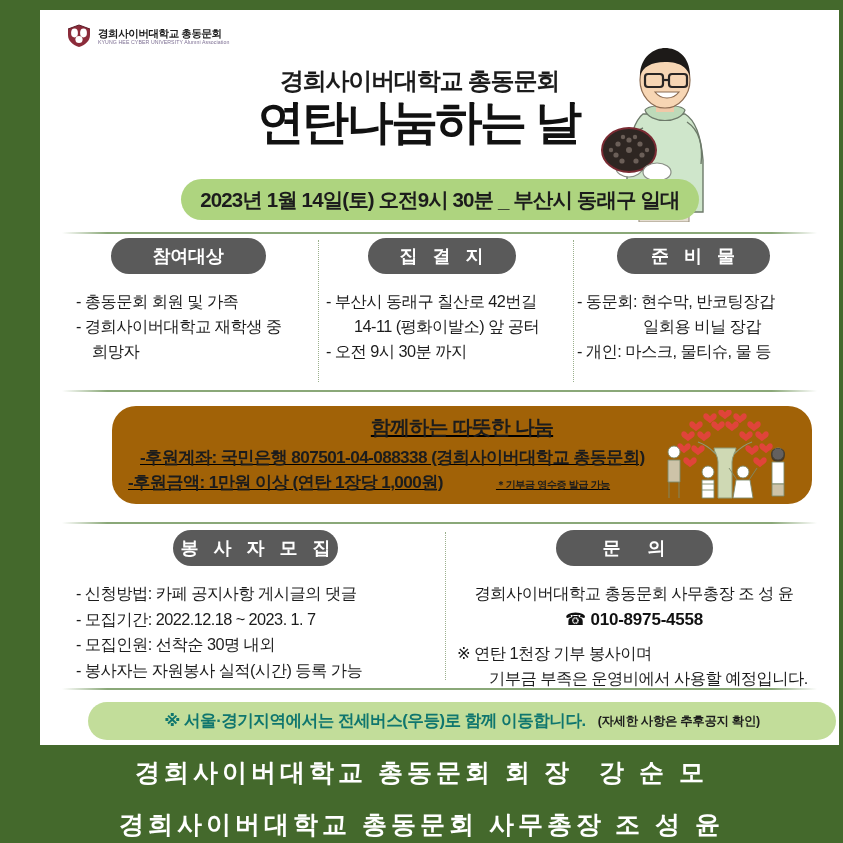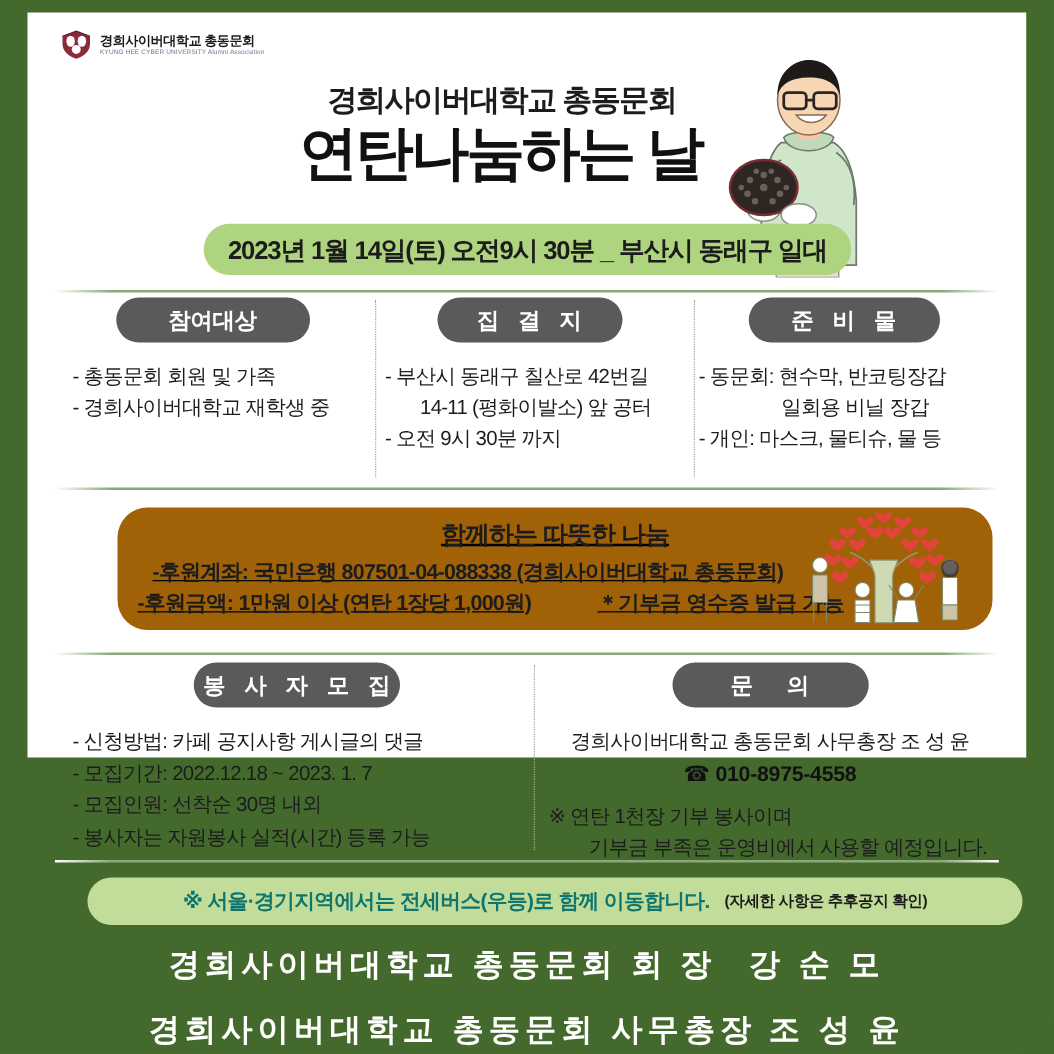--- a/index.html
+++ b/index.html
@@ -11,22 +11,22 @@
     overflow:hidden;
   }
   .poster {
     position:relative;
     width:843px; height:843px;
     background:#44692c;
   }
   
   .card {
     position:absolute;
-    left:22px; top:10px;
-    width:799px; height:596px;
+    left:40px; top:10px;
+    width:799px; height:735px;
     background:#ffffff;
   }
   
   .logo-row {
     position:absolute; left:26px; top:14px;
     display:flex; align-items:center; gap:6px;
   }
   .logo-mark { width:26px; height:24px; flex:0 0 auto; }
   .logo-text { display:flex; flex-direction:column; justify-content:center; }
   .logo-ko {
@@ -115,21 +115,21 @@
     letter-spacing:-0.6px; line-height:25px; white-space:nowrap;margin-left:12px;
   }
   .donate-l2row {
     display:flex; align-items:baseline; padding-left:16px; line-height:25px;gap:27px;
   }
   .donate-l2 {
     font-size:17.2px; font-weight:bold; color:#1c1c1c;
     letter-spacing:-0.6px; white-space:nowrap;
   }
   .donate-note {
-    margin-left:26px; font-size:17px; font-weight:bold;
+    margin-left:26px; font-size:10px; font-weight:bold;
     color:#1c1c1c; letter-spacing:-0.3px; white-space:nowrap;
   }
   .tree-ill { position:absolute; right:12px; top:4px; width:150px; height:92px; }
   
   .cols2 { position:absolute; left:22px; top:520px; width:755px; height:152px; display:flex; }
   .col2 { }
   .col2.a { flex:0 0 383px; padding-left:4px; }
   .col2.b { flex:0 0 372px; padding-left:6px; }
   .col2 .ln { font-size:16.3px; line-height:25.5px; }
   .col2.a .ln { padding-left:10px; }
@@ -249,20 +249,21 @@
     </div>
 
     <div class="hrule" style="top:222px;"></div>
 
     <div class="cols3">
       <div class="col3 c1">
         <div class="pill w1">참여대상</div>
         <div class="body-lines">
           <div class="ln">- 총동문회 회원 및 가족</div>
           <div class="ln">- 경희사이버대학교 재학생 중</div>
+          <div class="ln ind">희망자</div>
         </div>
       </div>
       <div class="col3 c2">
         <div class="pill w2">집 결 지</div>
         <div class="body-lines">
           <div class="ln">- 부산시 동래구 칠산로 42번길</div>
           <div class="ln ind">14-11 (평화이발소) 앞 공터</div>
           <div class="ln">- 오전 9시 30분 까지</div>
         </div>
       </div>

